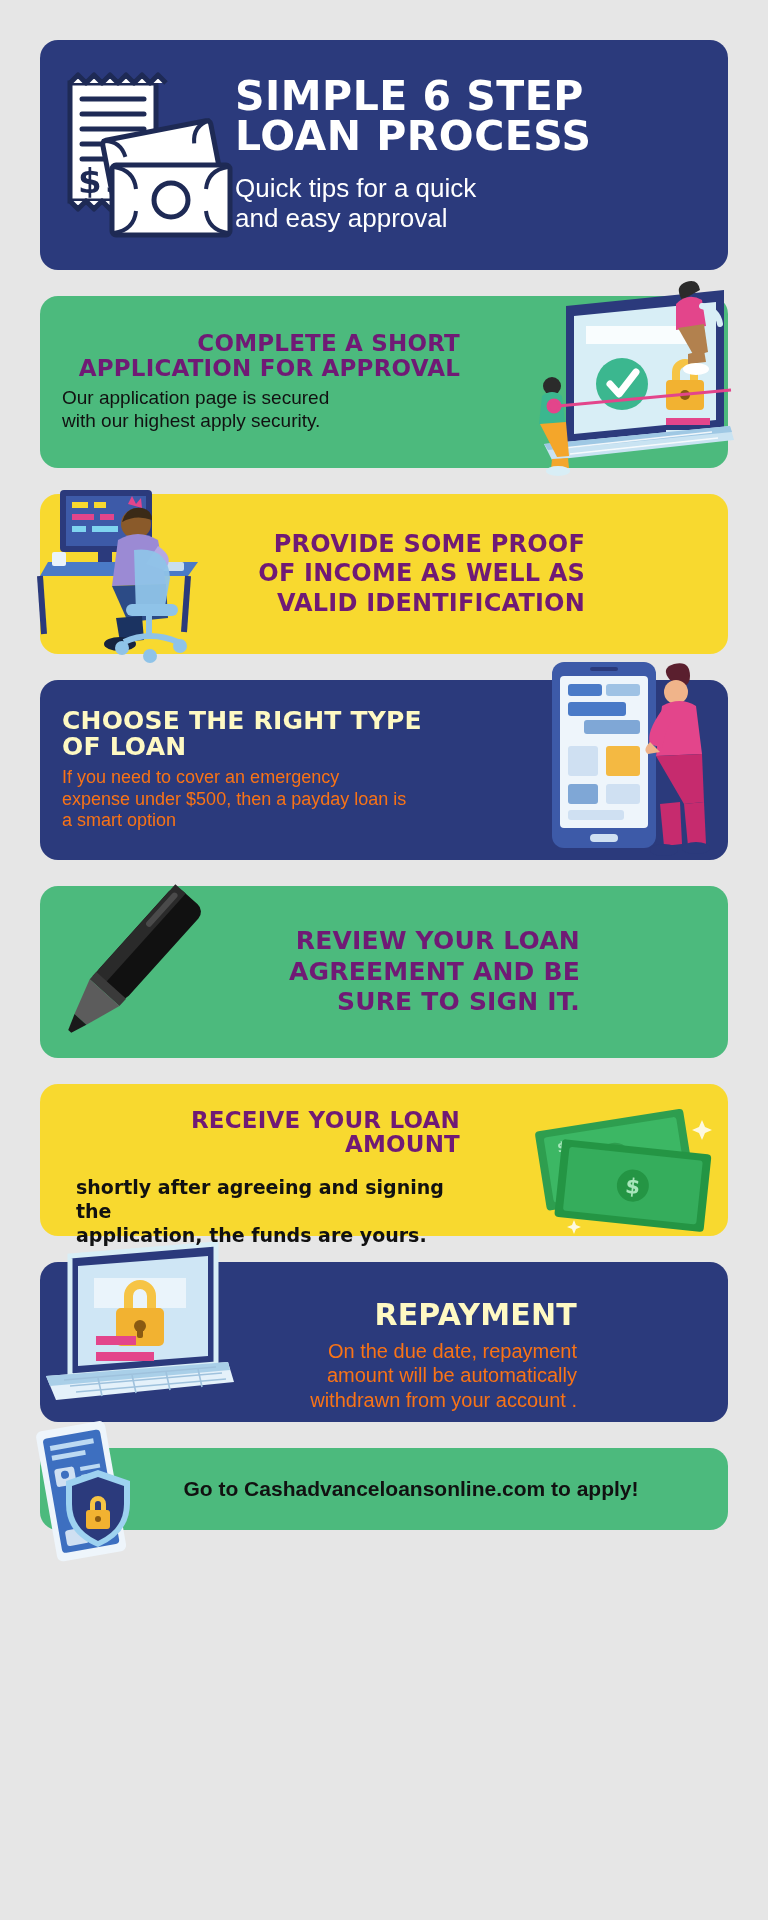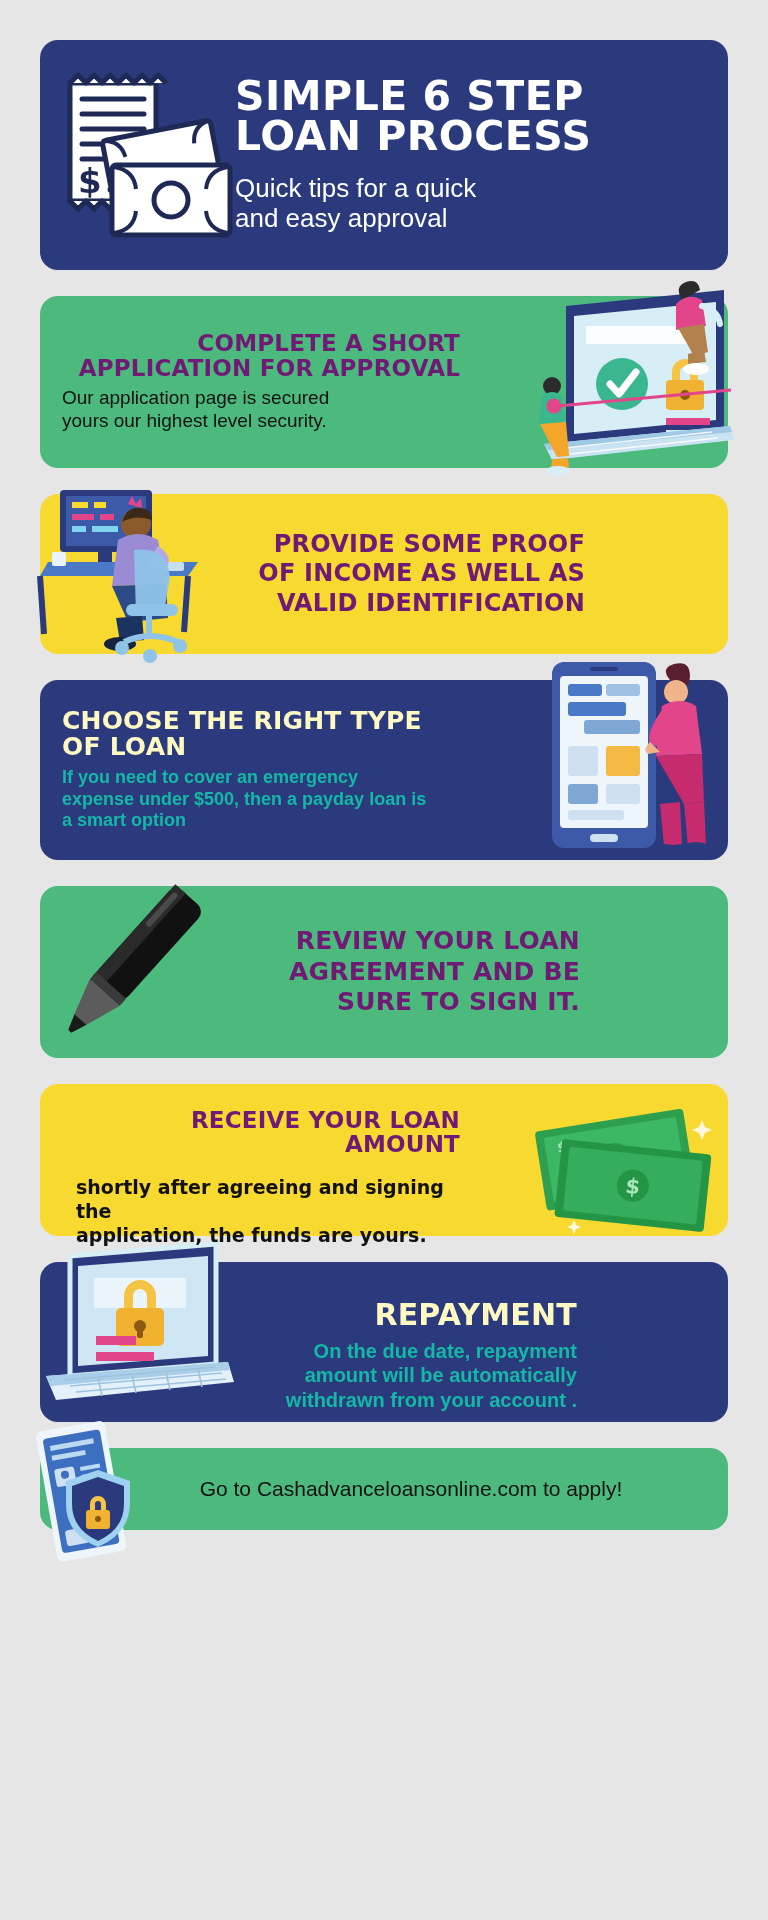--- a/index.html
+++ b/index.html
@@ -90,21 +90,21 @@
     letter-spacing: 0.2px;
   }
   .heading.dark  { color: #701a75; text-align: right; }
   .heading.light { color: #fef9c3; }
   .body {
     font-family: "Liberation Sans", sans-serif;
     line-height: 1.22;
     margin: 6px 0 0 0;
   }
   .body.dark  { color: #111111; }
-  .body.light { color: #14b8a6; font-weight: bold; }
+  .body.light { color: #f97316; }
 
   
   .c1 { height: 172px; }
   .c1 .copy { width: 420px; padding-left: 22px; }
   .c1 .heading { font-size: 23px; }
   .c1 .body { font-size: 19px; }
   .c1 .art { position: absolute; right: -8px; top: -18px; width: 210px; height: 200px; }
 
   
   .c2 { height: 160px; }
@@ -146,20 +146,21 @@
   .c6 .art { position: absolute; left: -2px; top: -22px; width: 200px; height: 190px; }
 
   
   .footer {
     margin-top: 26px;
     height: 82px;
     background: #4cba7d;
     display: flex;
     align-items: center;
     justify-content: center;
+    font-weight: bold;
   }
   .footer-text {
     color: #111111;
     font-size: 21px;
     font-family: "Liberation Sans", sans-serif;
     margin: 0;
     padding-left: 54px;
   }
   .footer .art { position: absolute; left: -4px; top: -30px; width: 104px; height: 145px; }
 
@@ -218,21 +219,21 @@
   </div>
 
   <div class="card step c1 green">
     <div class="copy card-inner">
       <h2 class="heading dark">
         <span>COMPLETE A SHORT</span><br>
         <span>APPLICATION FOR APPROVAL</span>
       </h2>
       <p class="body dark">
         <span>Our application page is secured</span><br>
-        <span>yours our highest level security.</span>
+        <span>with our highest apply security.</span>
       </p>
     </div>
     <div class="art">
       <svg viewBox="0 0 210 200" width="210" height="200" aria-hidden="true">
         <path d="M40 28 L198 12 L198 150 L40 166 Z" fill="#2b3a7c"></path>
         <path d="M48 38 L190 24 L190 142 L48 156 Z" fill="#d8eef6"></path>
         <rect x="60" y="48" width="118" height="18" fill="#ffffff" opacity="0.85"></rect>
         <circle cx="96" cy="106" r="26" fill="#3bb78f"></circle>
         <path d="M84 106 l9 10 l17 -22" fill="none" stroke="#ffffff" stroke-width="7" stroke-linecap="round" stroke-linejoin="round"></path>
         <g transform="translate(136,74)">

